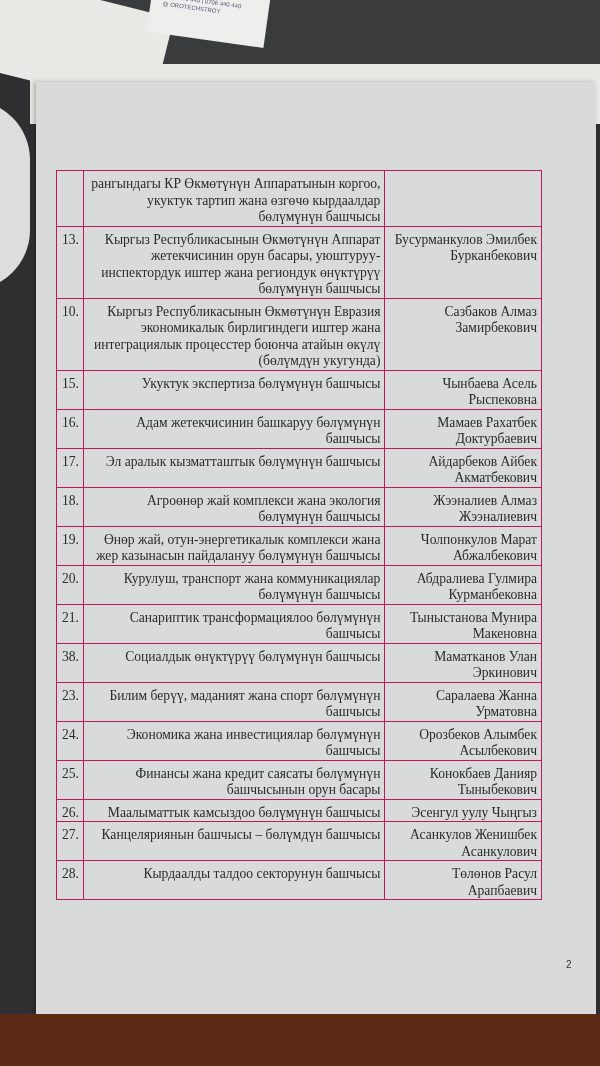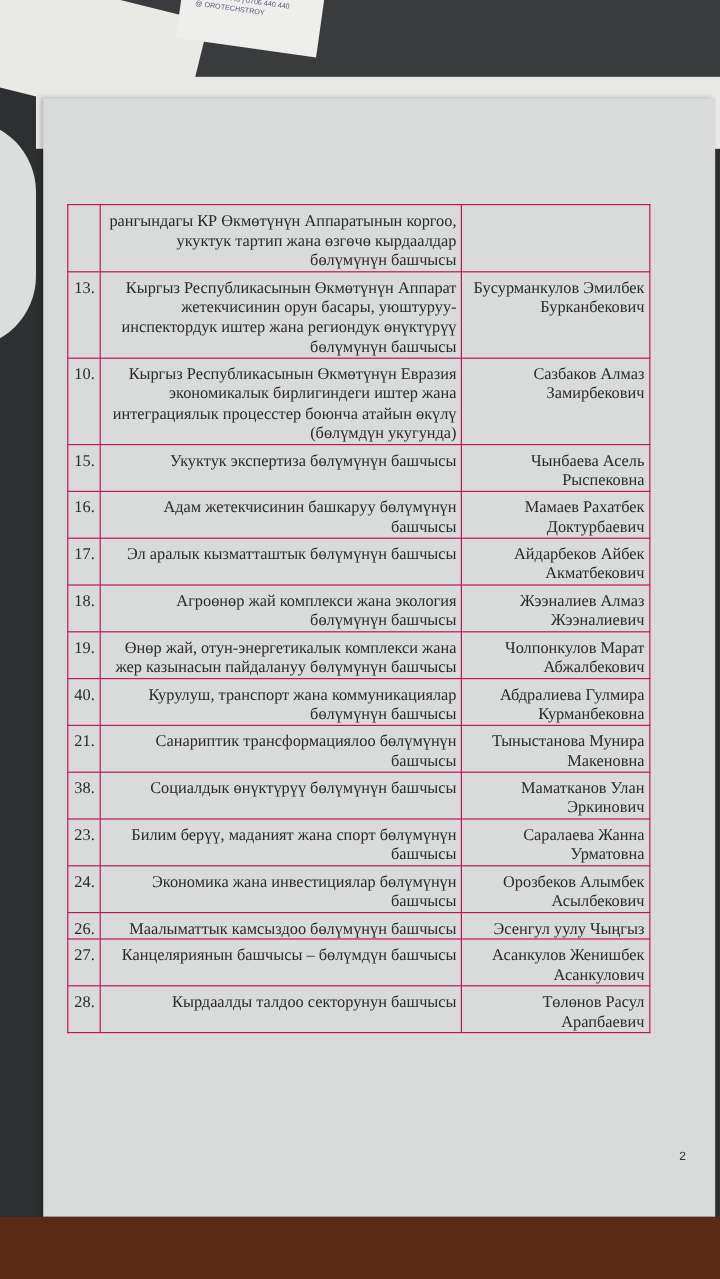--- a/index.html
+++ b/index.html
@@ -105,21 +105,21 @@
         <td class="num">18.</td>
         <td class="pos">Агроөнөр жай комплекси жана экология бөлүмүнүн башчысы</td>
         <td class="name">Жээналиев Алмаз Жээналиевич</td>
       </tr>
       <tr>
         <td class="num">19.</td>
         <td class="pos">Өнөр жай, отун-энергетикалык комплекси жана жер казынасын пайдалануу бөлүмүнүн башчысы</td>
         <td class="name">Чолпонкулов Марат Абжалбекович</td>
       </tr>
       <tr>
-        <td class="num">40.</td>
+        <td class="num">20.</td>
         <td class="pos">Курулуш, транспорт жана коммуникациялар бөлүмүнүн башчысы</td>
         <td class="name">Абдралиева Гулмира Курманбековна</td>
       </tr>
       <tr>
         <td class="num">21.</td>
         <td class="pos">Санариптик трансформациялоо бөлүмүнүн башчысы</td>
         <td class="name">Тыныстанова Мунира Макеновна</td>
       </tr>
       <tr>
         <td class="num">38.</td>
@@ -130,20 +130,25 @@
         <td class="num">23.</td>
         <td class="pos">Билим берүү, маданият жана спорт бөлүмүнүн башчысы</td>
         <td class="name">Саралаева Жанна Урматовна</td>
       </tr>
       <tr>
         <td class="num">24.</td>
         <td class="pos">Экономика жана инвестициялар бөлүмүнүн башчысы</td>
         <td class="name">Орозбеков Алымбек Асылбекович</td>
       </tr>
       <tr>
+        <td class="num">25.</td>
+        <td class="pos">Финансы жана кредит саясаты бөлүмүнүн башчысынын орун басары</td>
+        <td class="name">Конокбаев Данияр Тыныбекович</td>
+      </tr>
+      <tr>
         <td class="num">26.</td>
         <td class="pos">Маалыматтык камсыздоо бөлүмүнүн башчысы</td>
         <td class="name">Эсенгул уулу Чыңгыз</td>
       </tr>
       <tr>
         <td class="num">27.</td>
         <td class="pos">Канцеляриянын башчысы – бөлүмдүн башчысы</td>
         <td class="name">Асанкулов Женишбек Асанкулович</td>
       </tr>
       <tr>

